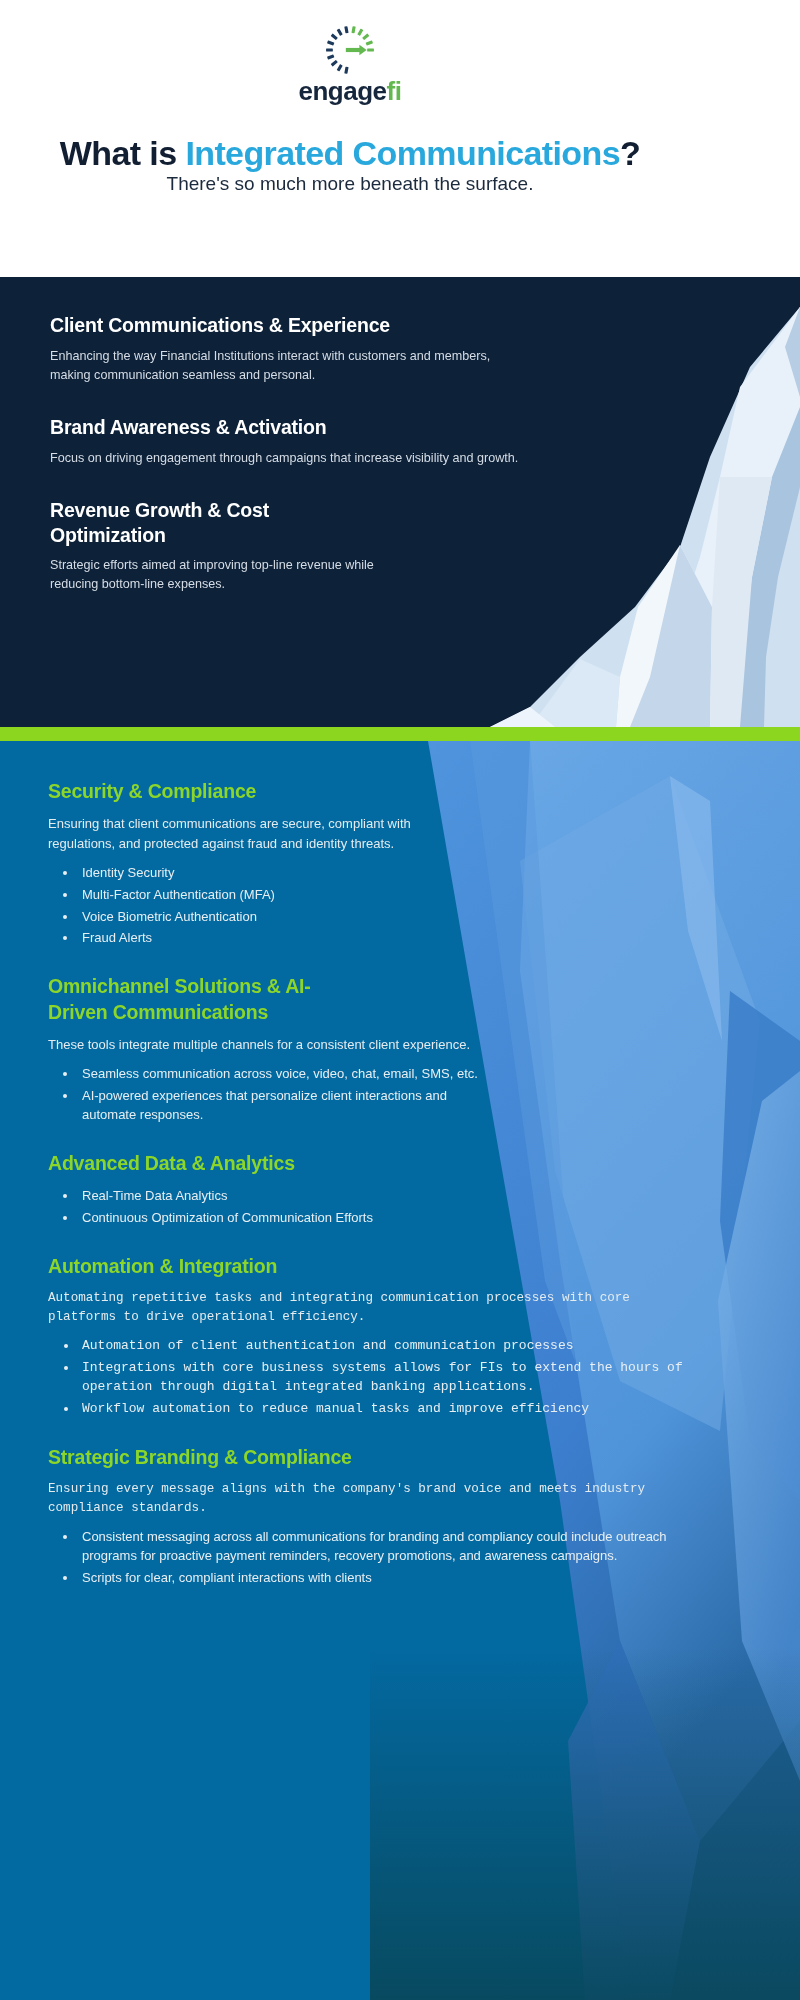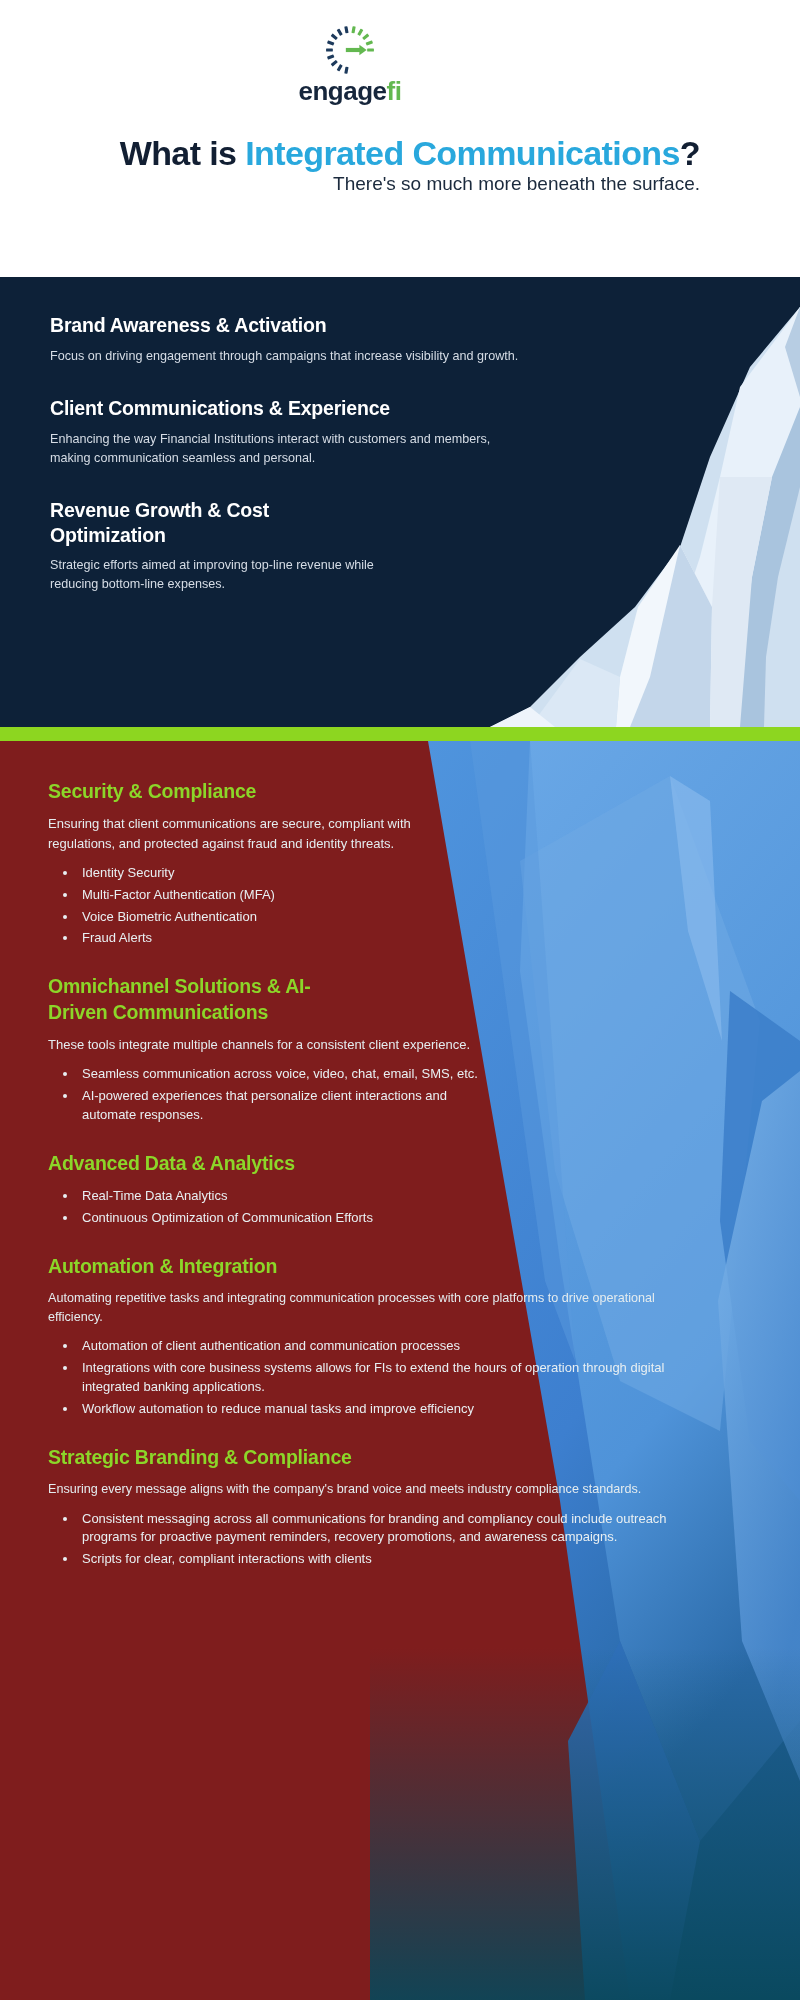--- a/index.html
+++ b/index.html
@@ -10,21 +10,21 @@
     width:800px; height:2000px;
     overflow:hidden;
     position:relative;
   }
 
   
   .header {
     position:relative;
     width:700px; height:277px;
     background:#ffffff;
-    text-align:right;
+    text-align:center;
   }
   .logo-wrap {
     padding-top:24px;
     display:flex; flex-direction:column; align-items:center;
   }
   .logo-mark { width:52px; height:52px; display:block; }
   .logo-word {
     margin-top:2px;
     font-size:26px; font-weight:bold; letter-spacing:-0.5px;
     line-height:1;
@@ -74,21 +74,21 @@
   .divider {
     position:relative; z-index:6;
     width:800px; height:14px;
     background:#8DD620;
   }
 
   
   .deep {
     position:relative;
     width:800px; height:1259px;
-    background:#7f1d1d;
+    background:#0369a1;
     overflow:hidden;
   }
   .deep .berg-bottom {
     position:absolute; right:0; top:0;
     width:430px; height:1259px;
   }
   .deep .copy {
     position:relative; z-index:3;
     padding:38px 0 0 48px;
     width:720px;
@@ -106,21 +106,21 @@
     margin:11px 0 0 30px;
   }
   .deep li {
     color:#e8eff2; font-size:13px; line-height:1.45;
     margin-bottom:3px;
     padding-left:4px;
   }
   .w-narrow { max-width:400px; }
   .w-mid    { max-width:470px; }
   .w-wide   { max-width:560px; }
-  .w-xwide  { max-width:620px; }
+  .w-xwide  { max-width:620px;font-family:Liberation Mono, monospace; }
 </style>
 </head>
 <body>
 
 <div class="header">
   <div class="logo-wrap">
     <svg class="logo-mark" viewBox="0 0 100 100">
       <g>
 
         <g fill="#1d3a5c">
@@ -166,26 +166,26 @@
     <polygon points="240,400 236,450 150,450 200,382" fill="#dbe8f5"></polygon>
     <polygon points="150,430 110,450 175,450" fill="#eef4fb"></polygon>
     <polygon points="420,130 392,200 372,300 360,380 356,450 420,450" fill="#a9c4de"></polygon>
     <polygon points="420,210 398,300 386,380 384,450 420,450" fill="#cfe0f0"></polygon>
     <polygon points="340,200 332,330 330,450 360,450 372,300 392,200" fill="#dfe9f4"></polygon>
     <polygon points="420,30 405,70 420,120" fill="#b7cde3"></polygon>
   </svg>
 
   <div class="copy">
     <div class="block">
+      <h2>Client Communications &amp; Experience</h2>
+      <p class="w-mid">Enhancing the way Financial Institutions interact with customers and members, making communication seamless and personal.</p>
+    </div>
+    <div class="block">
       <h2>Brand Awareness &amp; Activation</h2>
       <p class="w-wide">Focus on driving engagement through campaigns that increase visibility and growth.</p>
-    </div>
-    <div class="block">
-      <h2>Client Communications &amp; Experience</h2>
-      <p class="w-mid">Enhancing the way Financial Institutions interact with customers and members, making communication seamless and personal.</p>
     </div>
     <div class="block">
       <h2 class="w-narrow" style="max-width:290px">Revenue Growth &amp; Cost Optimization</h2>
       <p style="max-width:340px">Strategic efforts aimed at improving top-line revenue while reducing bottom-line expenses.</p>
     </div>
   </div>
 </div>
 
 <div class="divider"></div>
 

